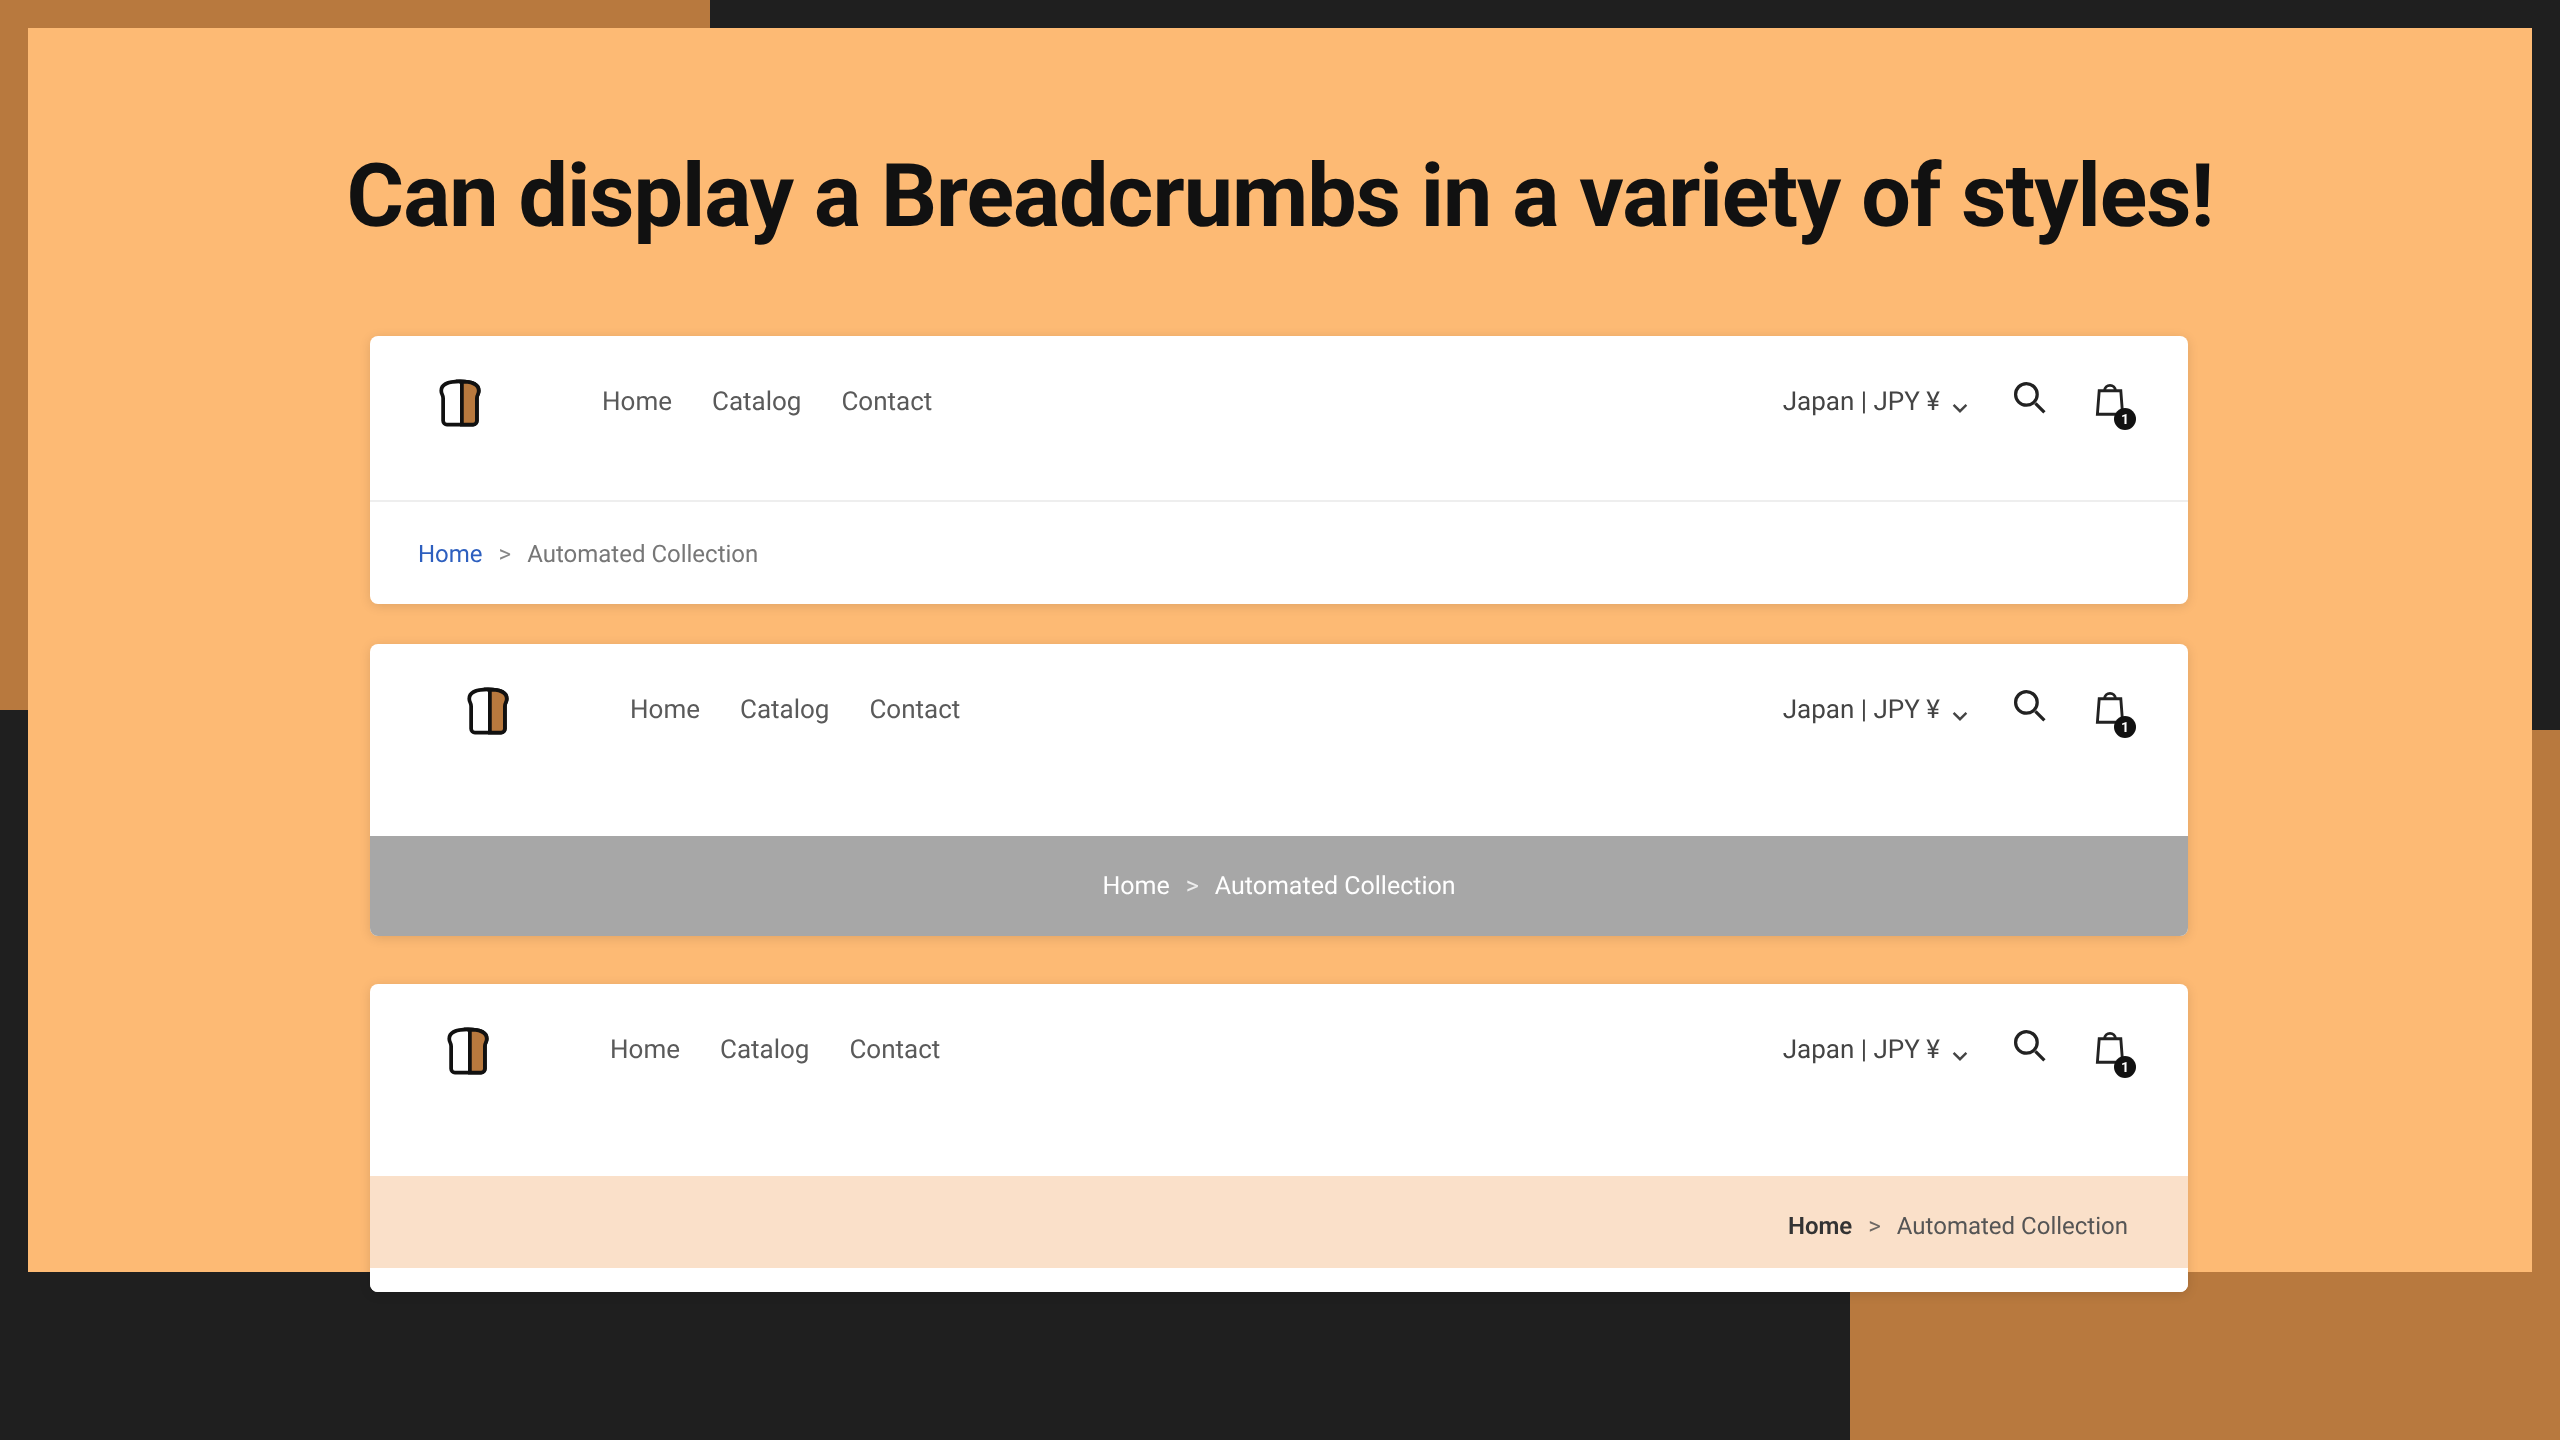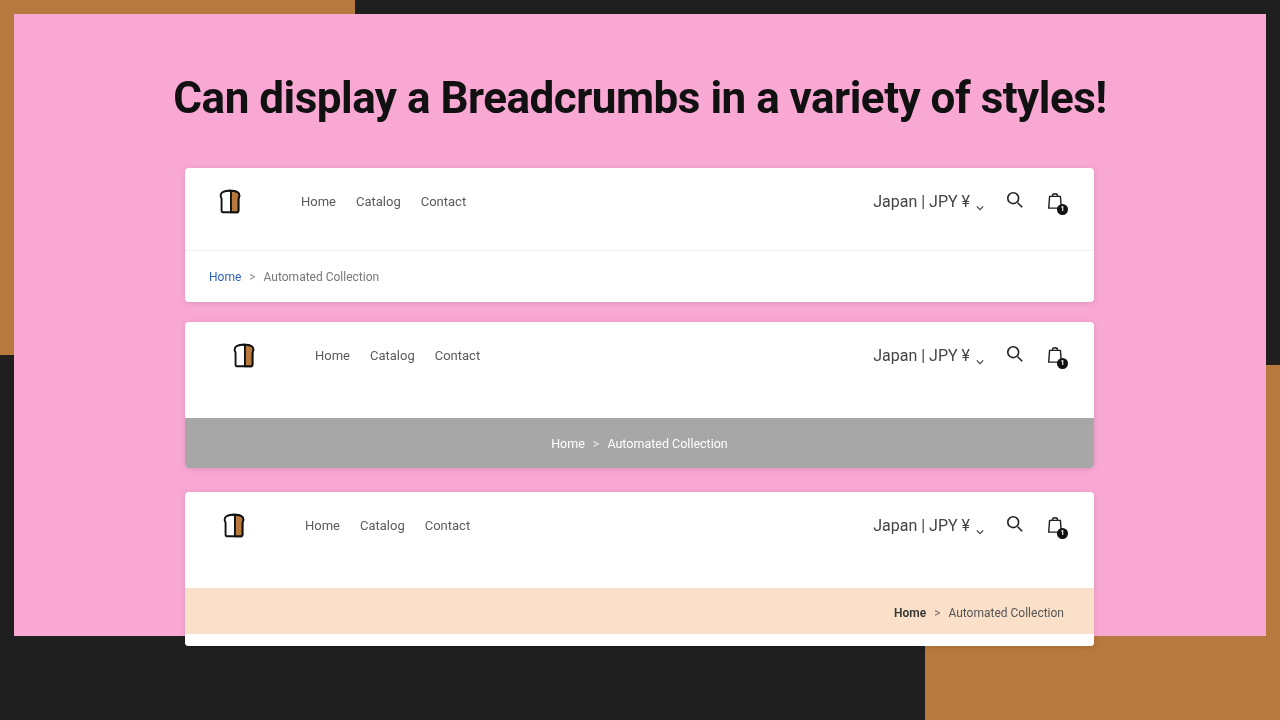--- a/index.html
+++ b/index.html
@@ -8,21 +8,21 @@
     width: 1280px; height: 720px; background: #1f1f1f; position: relative;
   }
   .left-bar {
     position: absolute; left: 0; top: 0; width: 355px; height: 355px; background: #b8793e;
   }
   .right-bar {
     position: absolute; right: 0; bottom: 0; width: 355px; height: 355px; background: #b8793e;
   }
   .slide {
     position: absolute; left: 14px; top: 14px; width: 1252px; height: 622px;
-    background: #f9a8d4;
+    background: #fdba74;
   }
   .heading {
     position: absolute; left: 0; right: 0; top: 58px; text-align: center;
     font-size: 44px; font-weight: 700; color: #111; letter-spacing: -0.5px;
   }
   .card {
     position: absolute; left: 171px; right: 172px;
     background: #fff; border-radius: 4px;
     box-shadow: 0 1px 6px rgba(0,0,0,0.12);
     overflow: hidden;
@@ -35,21 +35,21 @@
     display: flex; align-items: center; height: 66px;
     padding: 0 30px; color: #505050; font-size: 13px;
   }
   .card2 .navbar { padding-left: 44px; }
   .card3 .navbar { padding-left: 34px; }
 
   .logo { width: 30px; height: 30px; display: inline-block; flex-shrink: 0; }
   .navlinks { display: flex; gap: 20px; margin-left: 56px; }
   .navlink { color: #5a5a5a; cursor: pointer; }
   .spacer { flex: 1; }
-  .locale { color: #444; font-size: 16px; display: flex; align-items: center; gap: 6px; cursor: pointer; }
+  .locale { color: #444; font-size: 13px; display: flex; align-items: center; gap: 6px; cursor: pointer; }
   .chev { width: 8px; height: 8px; display: inline-block; }
   .search-icon, .bag-wrap { margin-left: 22px; cursor: pointer; position: relative; }
   .bag-badge {
     position: absolute; right: -4px; bottom: -2px; width: 11px; height: 11px;
     background: #111; color: #fff; border-radius: 50%; font-size: 7px;
     display: flex; align-items: center; justify-content: center; font-weight: 700;
   }
 
   .crumb-row {
     display: flex; align-items: center; font-size: 12px;

